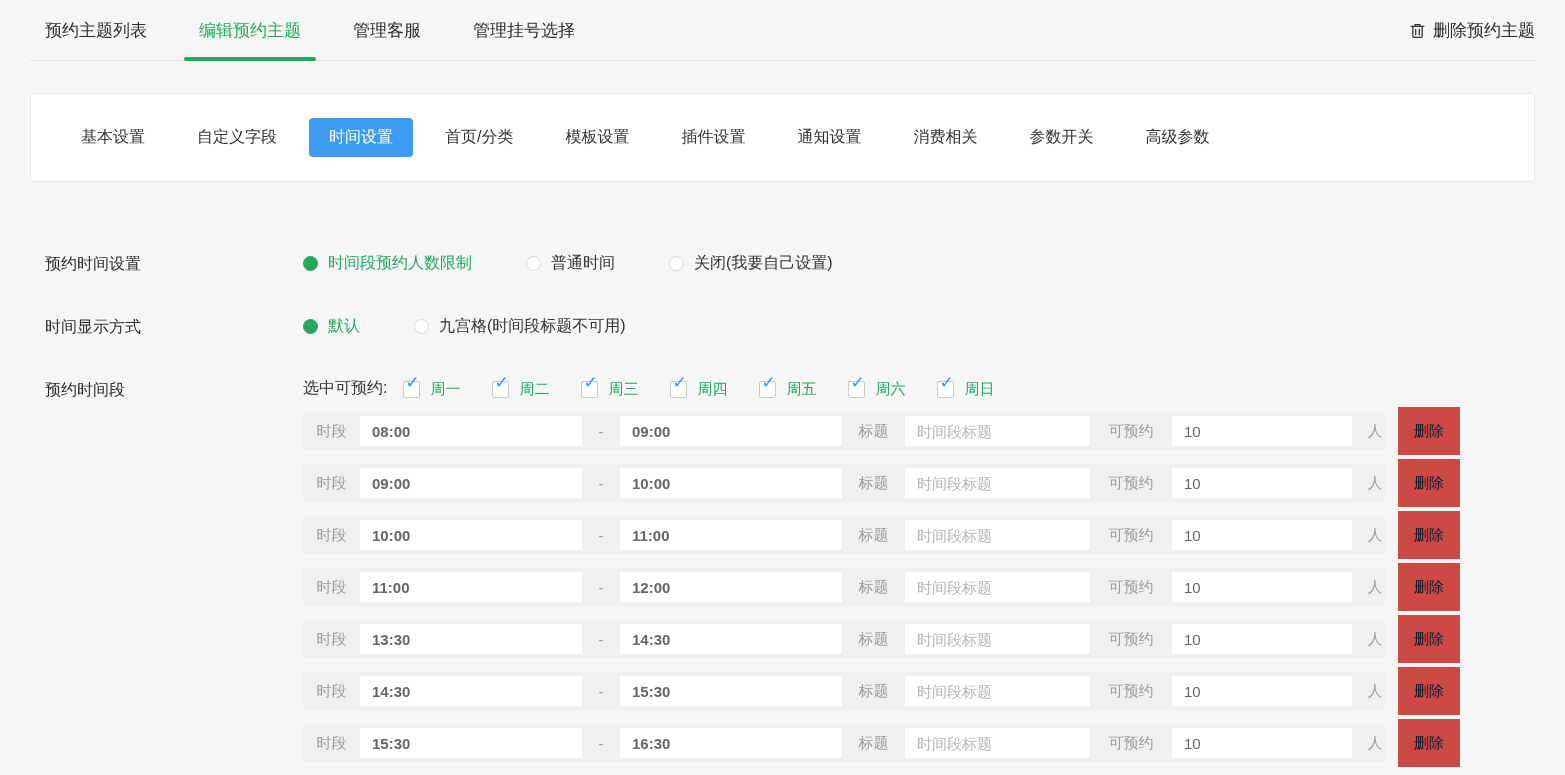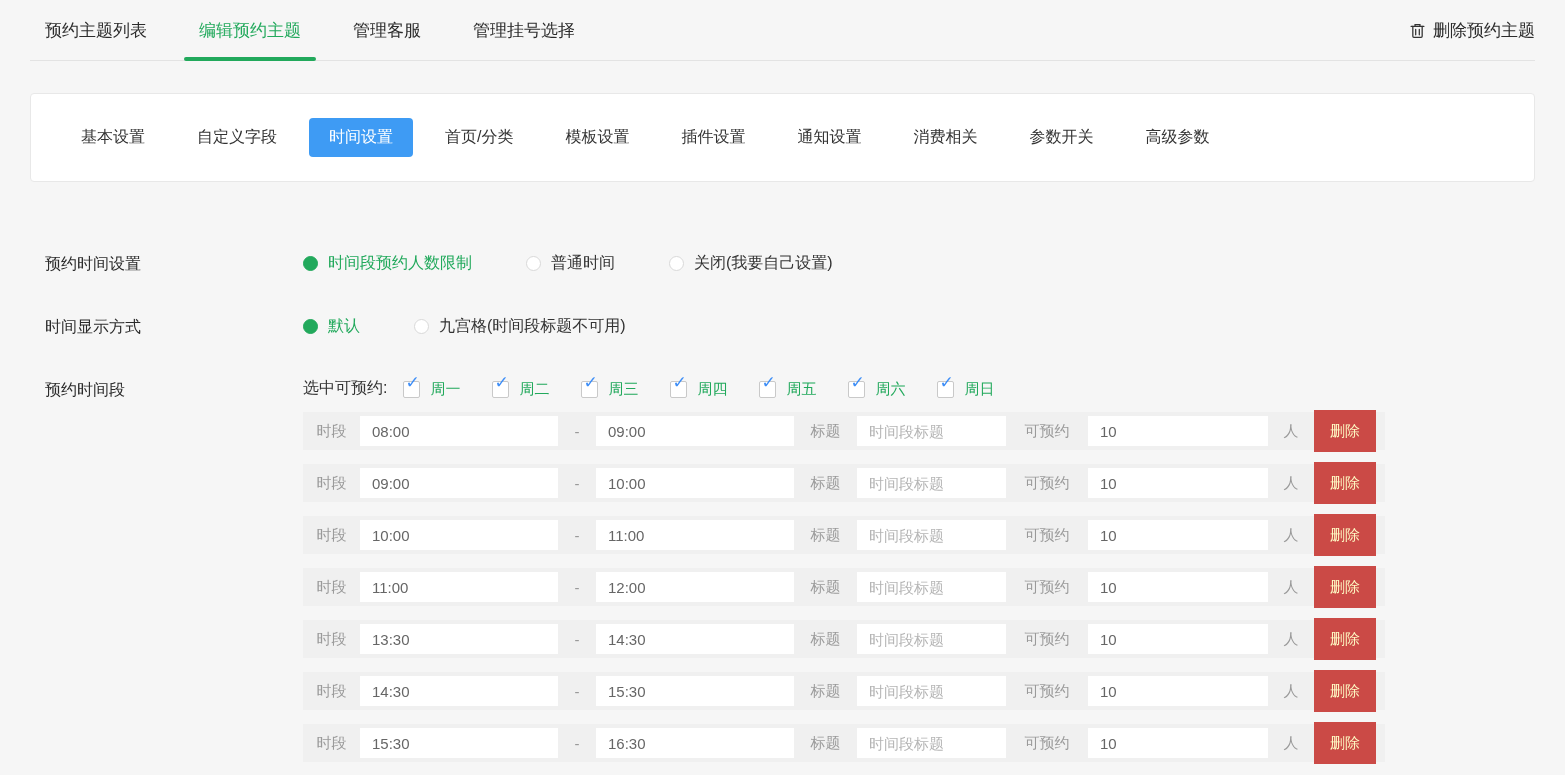--- a/index.html
+++ b/index.html
@@ -46,24 +46,24 @@
   .slot-list { margin-top:13px; }
   .slot-row { display:flex; align-items:center; width:1082px; height:38px; background:#f0f0f0; margin-bottom:14px; font-size:15px; }
   .zone { color:#9a9a9a; text-align:center; flex-shrink:0; }
   .zone.period { width:57px; }
   .zone.dash { width:38px; }
   .zone.title { width:63px; }
   .zone.capacity { width:82px; }
   .zone.unit { width:46px; }
   .slot-input { height:30px; border:none; outline:none; background:#fff; padding:0 12px; font-size:15px; color:#666; font-family:inherit; flex-shrink:0; }
   .slot-input::placeholder { color:#b5b5b5; }
-  .slot-input.time { width:198px; }
-  .slot-input.title-input { width:149px; }
+  .slot-input.time { width:222px;font-weight:bold; }
+  .slot-input.title-input { width:185px; }
   .slot-input.capacity-input { width:180px; }
-  .delete-btn { width:62px; height:42px; background:#cb4a46; color:#fef9c3; border:none; font-size:15px; cursor:pointer; font-family:inherit; flex-shrink:0; }
+  .delete-btn { width:62px; height:48px; background:#cb4a46; color:#0f172a; border:none; font-size:15px; cursor:pointer; font-family:inherit; flex-shrink:0; }
 </style>
 </head>
 <body>
 
 <nav class="top-nav">
   <div class="top-tabs">
 
       <div class="top-tab">
         <span>预约主题列表</span>
       </div>

